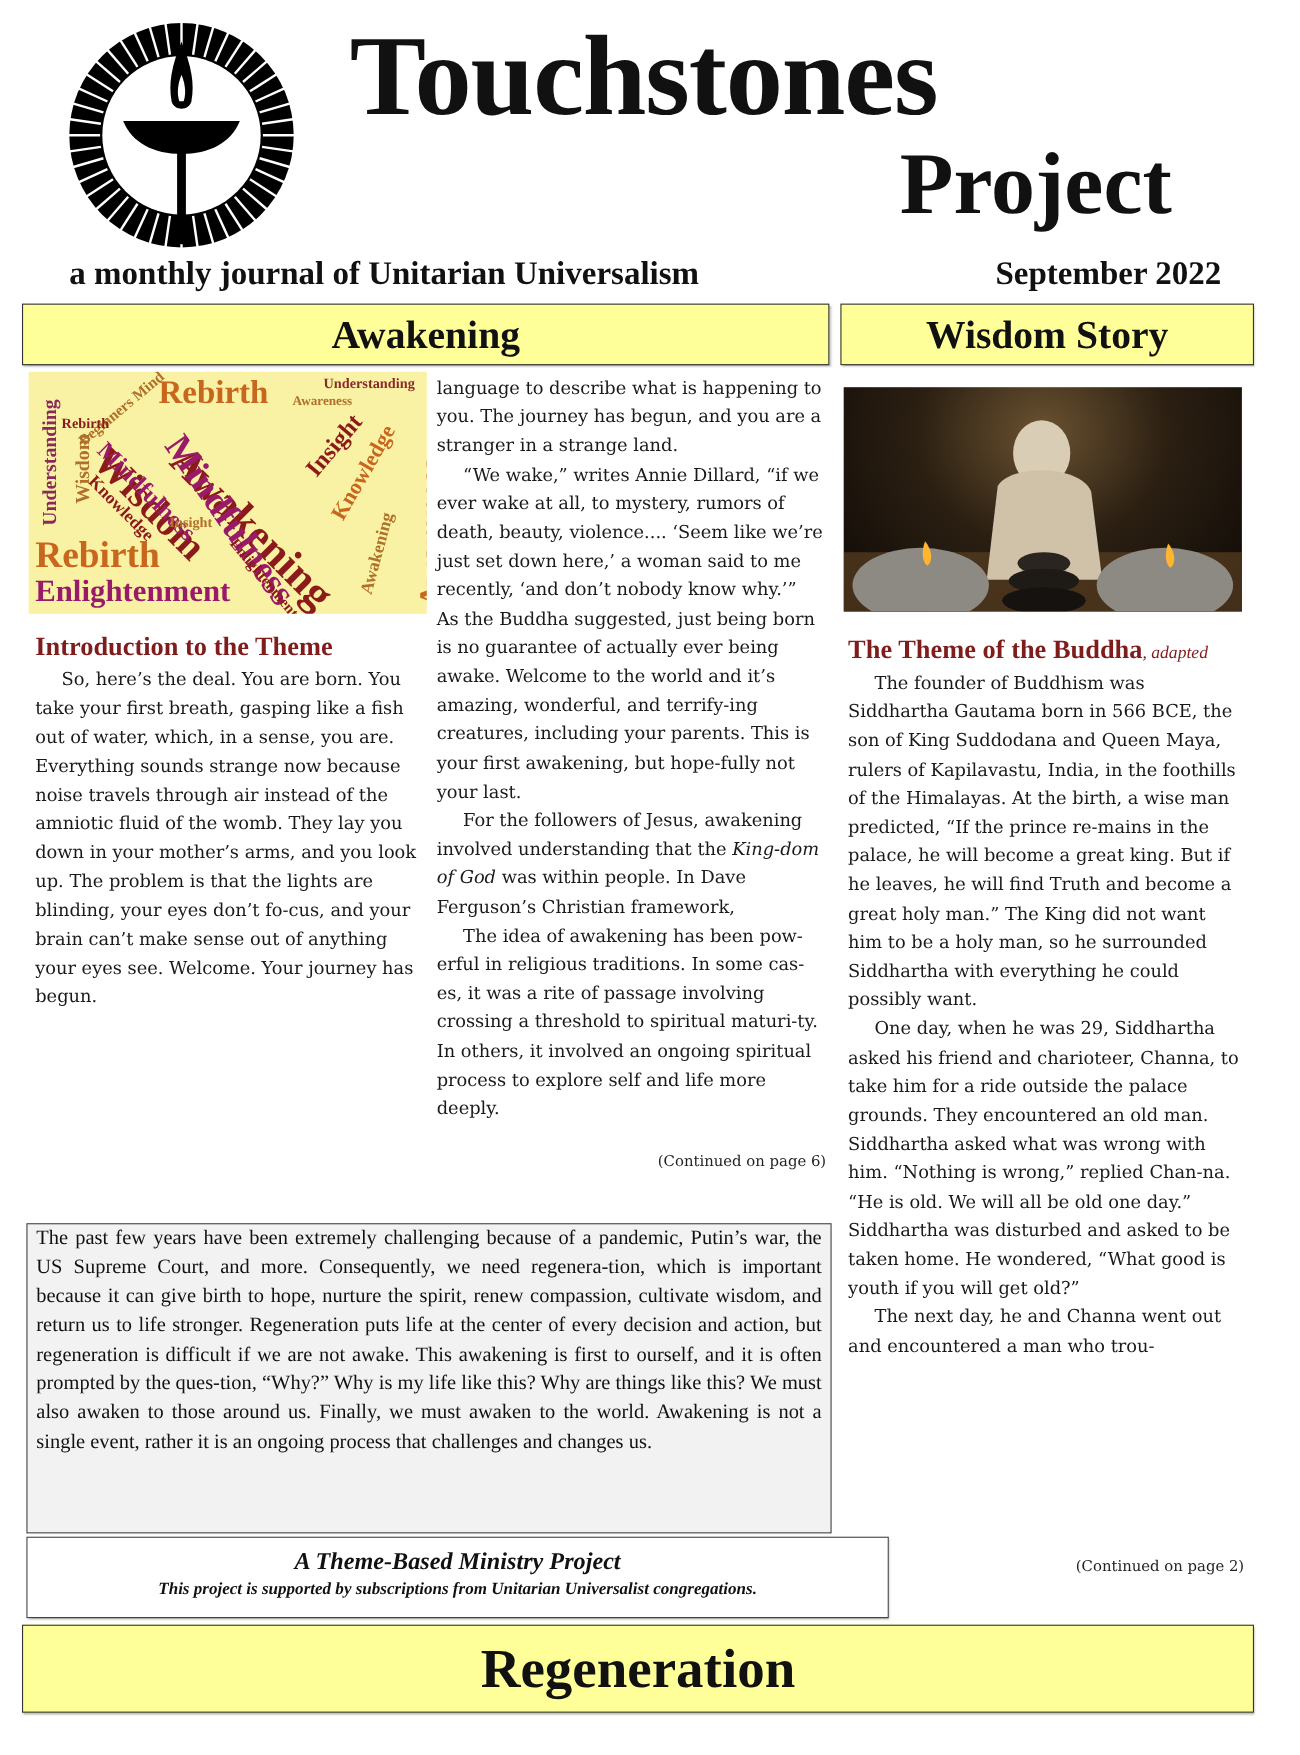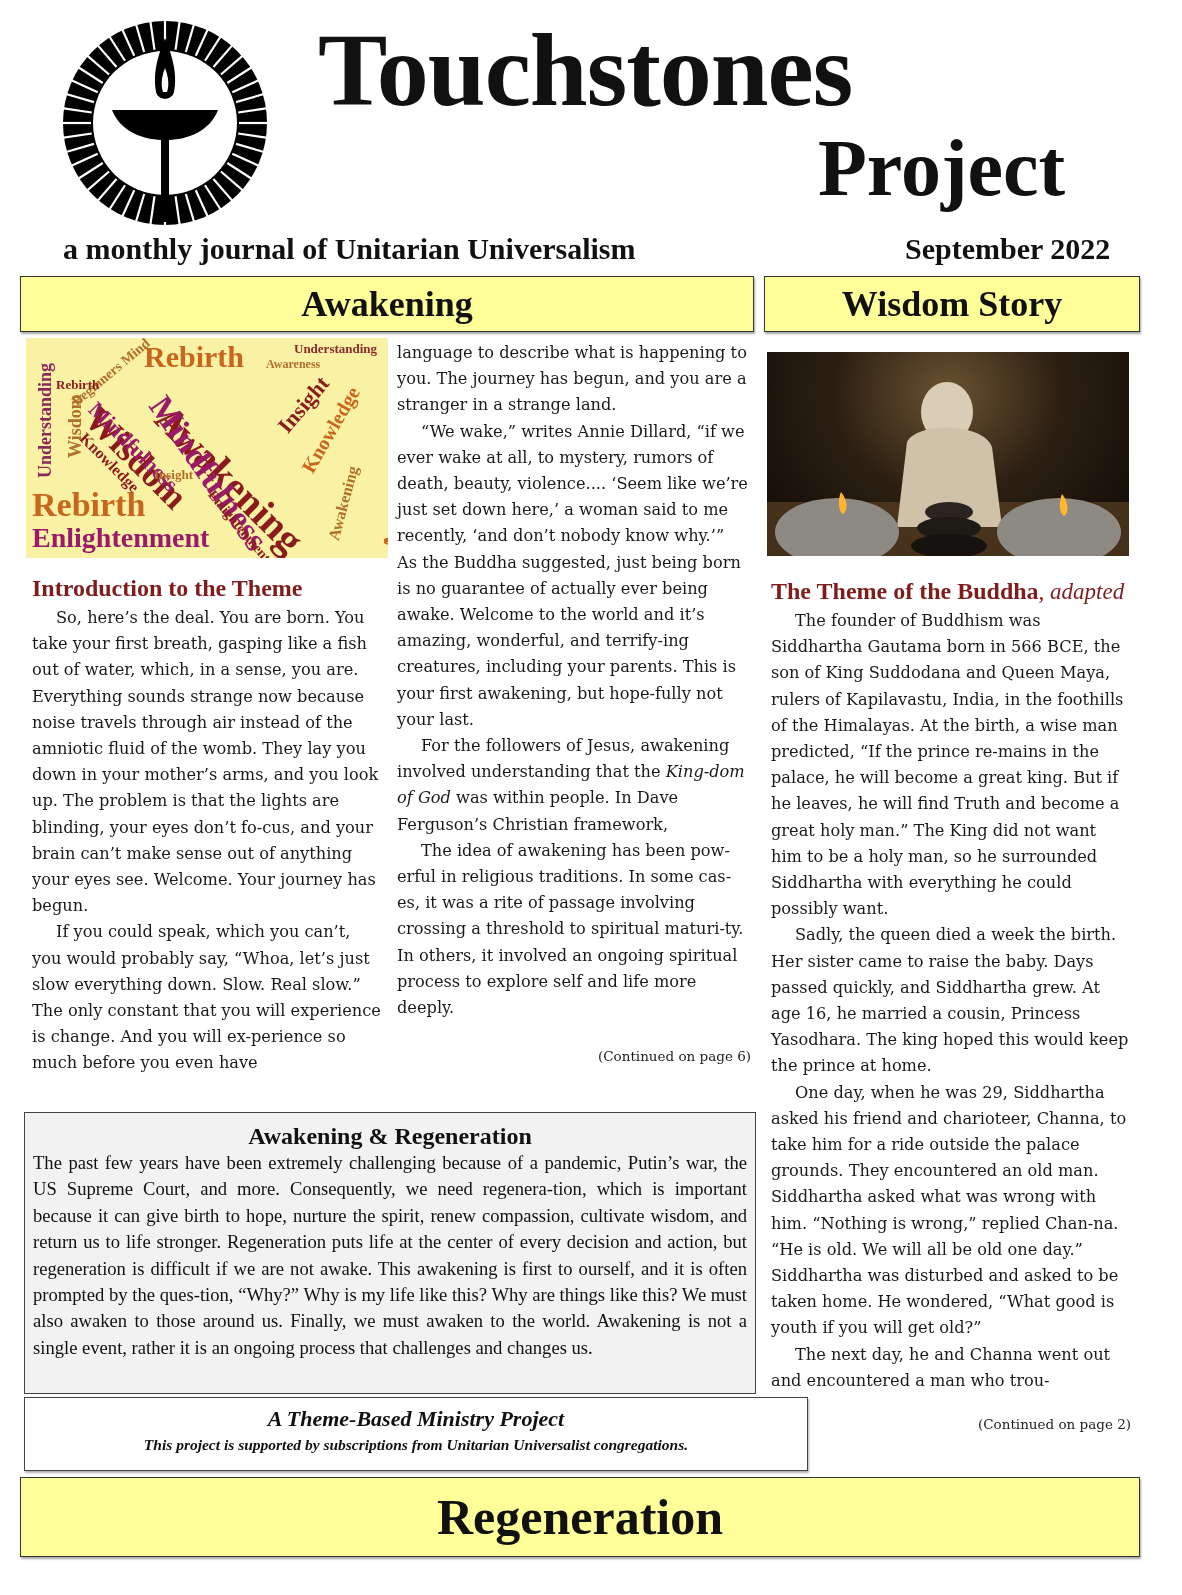--- a/index.html
+++ b/index.html
@@ -23,21 +23,21 @@
 
   .col { font-family: "DejaVu Serif", serif; font-size: 16.2px; line-height: 26.2px; color: #1a1a1a; }
   .col p { margin: 0; text-indent: 24px; }
   .col p.noindent { text-indent: 0; }
   .col1 { left: 32px; top: 605px; width: 350px; }
   .col2 { left: 397px; top: 340px; width: 352px; }
   .col3 { left: 771px; top: 608px; width: 360px; }
   .heading { font-family: "Liberation Serif", serif; font-weight: bold; font-size: 24px; color: #7f1d1d; white-space: nowrap; }
   .h-intro { left: 32px; top: 575px; }
   .h-buddha { left: 771px; top: 578px; }
-  .h-buddha em { font-weight: normal; font-style: italic; font-size: 23px; }
+  .h-buddha em { font-weight: normal; font-style: italic; font-size: 16px; }
   .cont { font-size: 13.5px; color: #222; font-family: "DejaVu Serif", serif; }
   .cont-1 { left: 598px; top: 1048px; }
   .cont-2 { left: 978px; top: 1416px; }
 
   .box-regen { left: 24px; top: 1112px; width: 732px; height: 282px; background: #f2f2f2; border: 1.5px solid #444; box-sizing: border-box; }
   .box-regen .bh { text-align: center; font-family: "Liberation Serif", serif; font-weight: bold; font-size: 24px; margin-top: 10px; }
   .box-regen .bt { padding: 0 8px; font-family: "Liberation Serif", serif; font-size: 18.6px; line-height: 26.4px; text-align: justify; }
 
   .box-ministry { left: 24px; top: 1397px; width: 784px; height: 74px; background: #ffffff; border: 1.5px solid #444; box-sizing: border-box; box-shadow: 1px 2px 2px rgba(0,0,0,0.3); text-align: center; }
   .box-ministry .mh { font-family: "Liberation Serif", serif; font-style: italic; font-weight: bold; font-size: 22px; margin-top: 8px; }
@@ -129,21 +129,20 @@
   <span style="left:40px;top:120px;font-size:18px;color:#b0702a;transform:rotate(-90deg);transform-origin:left top;">Wisdom</span>
   <span style="left:300px;top:200px;font-size:16px;color:#b0702a;transform:rotate(-75deg);transform-origin:left top;">Awakening</span>
   <span style="left:128px;top:130px;font-size:13px;color:#b0702a;">Insight</span>
   <span style="left:240px;top:20px;font-size:12px;color:#b0702a;">Awareness</span>
   <span style="left:190px;top:150px;font-size:14px;color:#8b1a1a;transform:rotate(50deg);transform-origin:left top;">Enlightenment</span>
 </div>
 
 <div class="abs heading h-intro">Introduction to the Theme</div>
 <div class="abs col col1">
   <p>So, here’s the deal. You are born. You take your first breath, gasping like a fish out of water, which, in a sense, you are. Everything sounds strange now because noise travels through air instead of the amniotic fluid of the womb. They lay you down in your mother’s arms, and you look up. The problem is that the lights are blinding, your eyes don’t fo-cus, and your brain can’t make sense out of anything your eyes see. Welcome. Your journey has begun.</p>
-  <p>If you could speak, which you can’t, you would probably say, “Whoa, let’s just slow everything down. Slow. Real slow.” The only constant that you will experience is change. And you will ex-perience so much before you even have</p>
 </div>
 
 <div class="abs col col2">
   <p class="noindent">language to describe what is happening to you. The journey has begun, and you are a stranger in a strange land.</p>
   <p>“We wake,” writes Annie Dillard, “if we ever wake at all, to mystery, rumors of death, beauty, violence.... ‘Seem like we’re just set down here,’ a woman said to me recently, ‘and don’t nobody know why.’” As the Buddha suggested, just being born is no guarantee of actually ever being awake. Welcome to the world and it’s amazing, wonderful, and terrify-ing creatures, including your parents. This is your first awakening, but hope-fully not your last.</p>
   <p><span>For the followers of Jesus, awakening involved understanding that the </span><em>King-dom of God</em><span> was within people. In Dave Ferguson’s Christian framework,</span></p>
   <p>The idea of awakening has been pow-erful in religious traditions. In some cas-es, it was a rite of passage involving crossing a threshold to spiritual maturi-ty. In others, it involved an ongoing spiritual process to explore self and life more deeply.</p>
 </div>
 <div class="abs cont cont-1">(Continued on page 6)</div>
 
@@ -157,28 +156,26 @@
     <ellipse cx="182" cy="160" rx="24" ry="10" fill="#2a2520"></ellipse>
     <ellipse cx="182" cy="176" rx="32" ry="11" fill="#1e1a16"></ellipse>
     <ellipse cx="182" cy="194" rx="38" ry="12" fill="#151210"></ellipse>
     <path d="M74 140 C70 150 72 160 76 162 C80 160 82 150 74 140 Z" fill="#ffb52e"></path>
     <path d="M295 142 C291 152 293 162 297 164 C301 162 303 152 295 142 Z" fill="#ffb52e"></path>
   </svg>
 </div>
 <div class="abs heading h-buddha"><span>The Theme of the Buddha</span><em>, adapted</em></div>
 <div class="abs col col3">
   <p>The founder of Buddhism was Siddhartha Gautama born in 566 BCE, the son of King Suddodana and Queen Maya, rulers of Kapilavastu, India, in the foothills of the Himalayas. At the birth, a wise man predicted, “If the prince re-mains in the palace, he will become a great king. But if he leaves, he will find Truth and become a great holy man.” The King did not want him to be a holy man, so he surrounded Siddhartha with everything he could possibly want.</p>
-  <p>Sadly, the queen died a week the birth. Her sister came to raise the baby. Days passed quickly, and Siddhartha grew. At age 16, he married a cousin, Princess Yasodhara. The king hoped this would keep the prince at home.</p>
   <p>One day, when he was 29, Siddhartha asked his friend and charioteer, Channa, to take him for a ride outside the palace grounds. They encountered an old man. Siddhartha asked what was wrong with him. “Nothing is wrong,” replied Chan-na. “He is old. We will all be old one day.” Siddhartha was disturbed and asked to be taken home. He wondered, “What good is youth if you will get old?”</p>
   <p>The next day, he and Channa went out and encountered a man who trou-</p>
 </div>
 <div class="abs cont cont-2">(Continued on page 2)</div>
 
 <div class="abs box-regen">
-  <div class="bh">Awakening &amp; Regeneration</div>
   <div class="bt">The past few years have been extremely challenging because of a pandemic, Putin’s war, the US Supreme Court, and more. Consequently, we need regenera-tion, which is important because it can give birth to hope, nurture the spirit, renew compassion, cultivate wisdom, and return us to life stronger. Regeneration puts life at the center of every decision and action, but regeneration is difficult if we are not awake. This awakening is first to ourself, and it is often prompted by the ques-tion, “Why?” Why is my life like this? Why are things like this? We must also awaken to those around us. Finally, we must awaken to the world. Awakening is not a single event, rather it is an ongoing process that challenges and changes us.</div>
 </div>
 
 <div class="abs box-ministry">
   <div class="mh">A Theme-Based Ministry Project</div>
   <div class="ms">This project is supported by subscriptions from Unitarian Universalist congregations.</div>
 </div>
 
 <div class="abs banner banner-regen">Regeneration</div>
 

